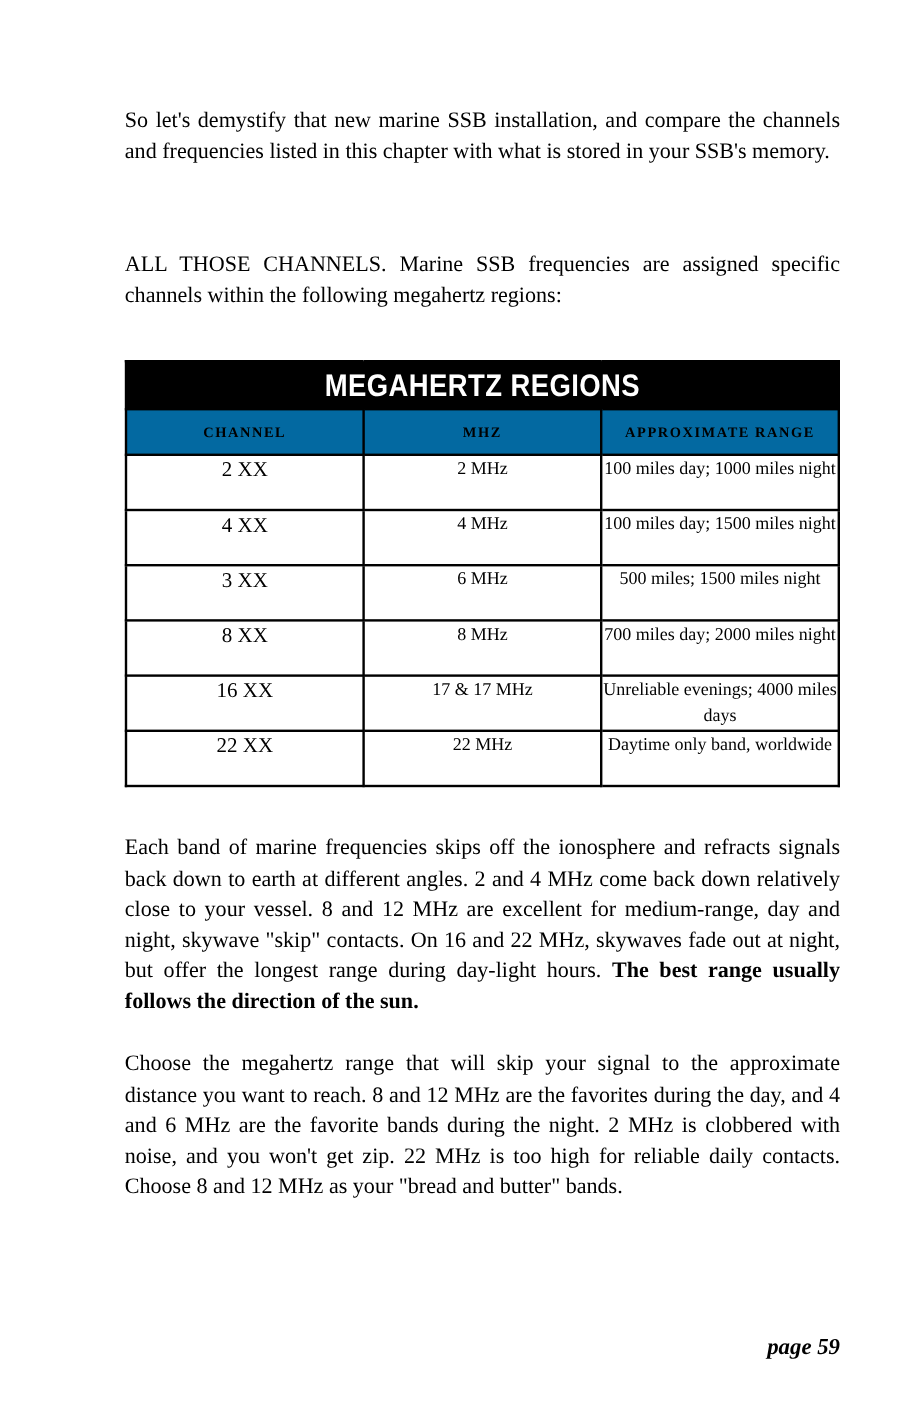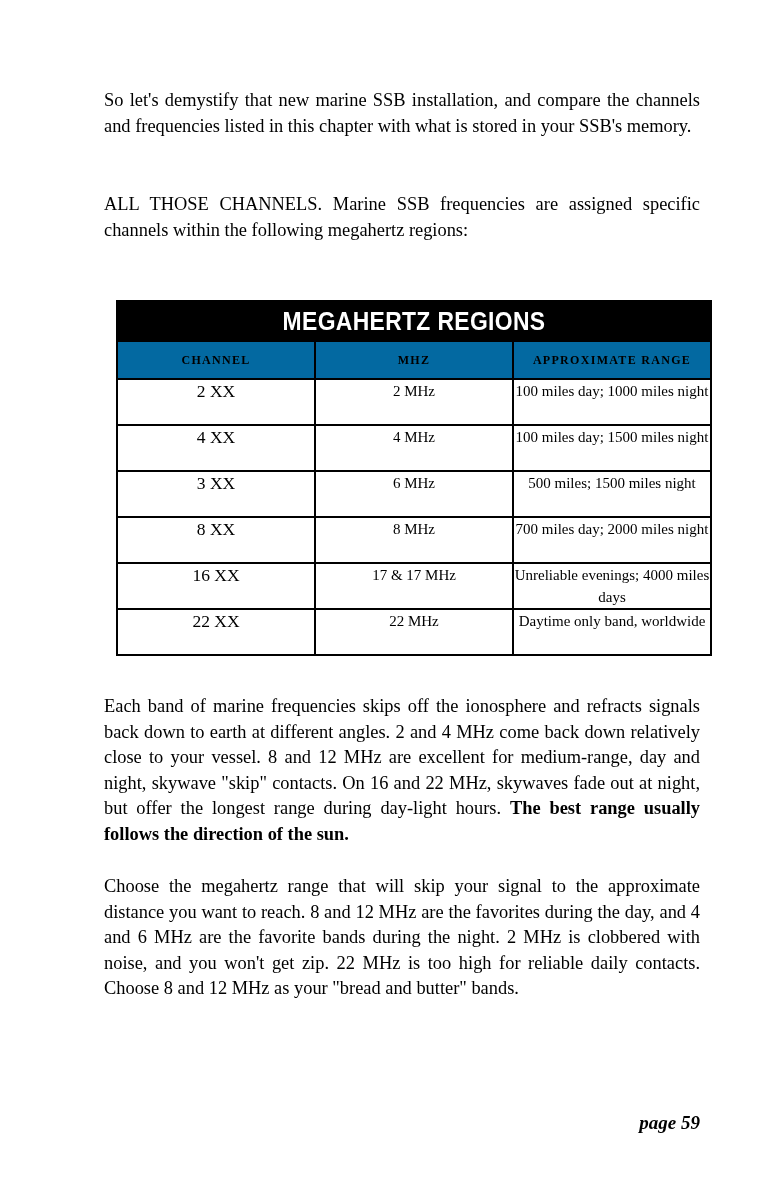--- a/index.html
+++ b/index.html
@@ -31,28 +31,28 @@
     text-align: justify;
     text-justify: inter-word;
     margin: 0;
     color: #000;
     -webkit-hyphens: none;
     hyphens: none;
   }
   .para b { font-weight: bold; }
 
   #para-intro { position: absolute; left: 0; top: 88px; width: 596px; }
-  #para-allchannels { position: absolute; left: 0; top: 192px; width: 596px; }
+  #para-allchannels { position: absolute; left: 0; top: 208px; width: 596px; }
   #para-eachband { position: absolute; left: 0; top: 694px; width: 596px; }
   #para-choose { position: absolute; left: 0; top: 874px; width: 596px; }
 
   
   .table-wrap {
     position: absolute;
-    left: 12px;
+    left: 0;
     top: 300px;
     width: 596px;
     border-radius: 19px;
   }
   table.mhz {
     border-collapse: collapse;
     width: 596px;
     table-layout: fixed;
     border: 2px solid #000;
   }

